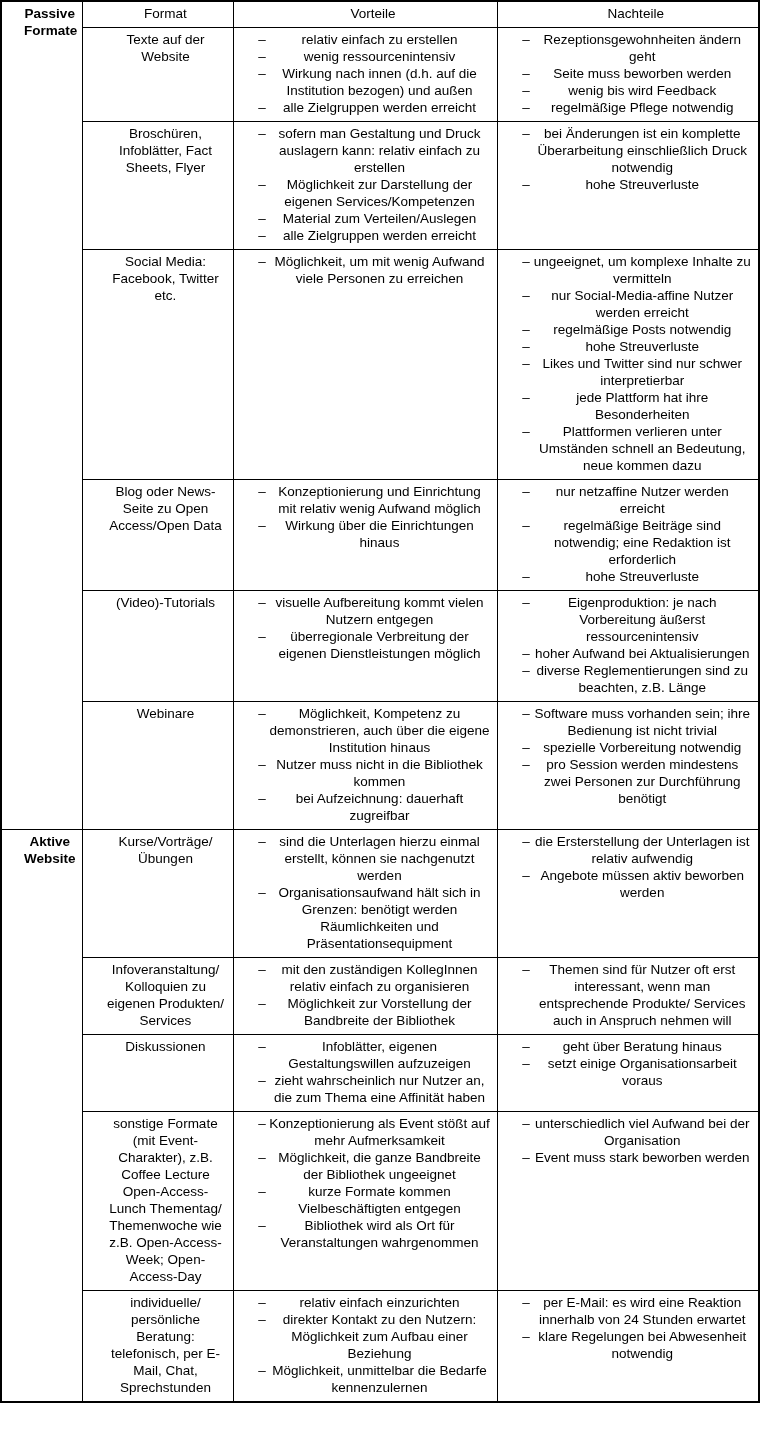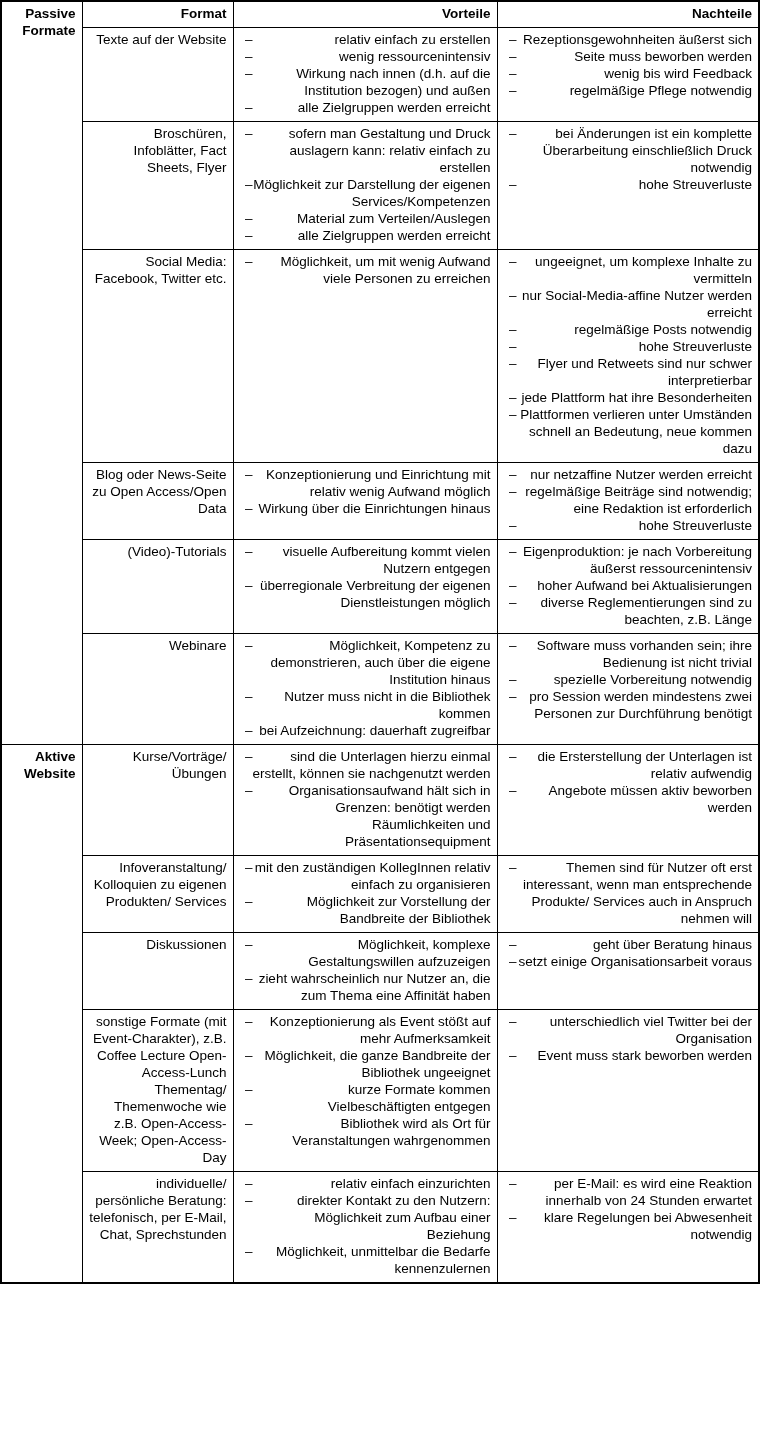--- a/index.html
+++ b/index.html
@@ -22,25 +22,25 @@
     line-height: 17px;
   }
   table.formats col.c-group  { width: 81px;  }
   table.formats col.c-format { width: 151px; }
   table.formats col.c-pro    { width: 264px; }
   table.formats col.c-con    { width: 262px; }
   table.formats th,
   table.formats td {
     border: 1px solid #000000;
     vertical-align: top;
-    padding: 3px 6px 5px 6px;
-    text-align: right;
+    padding: 3px 6px 5px 22px;
+    text-align: center;
   }
   th.col-header {
-    font-weight: bold;
+    font-weight: normal;
     padding-bottom: 4px;
   }
   td.group-cell {
     font-weight: bold;
   }
   .items { display: block; }
   .item {
     display: flex;
     align-items: flex-start;
   }
@@ -89,21 +89,21 @@
             <div class="item">
               <span class="dash">–</span>
               <span class="txt">alle Zielgruppen werden erreicht</span>
             </div>
           </div>
         </td>
         <td>
           <div class="items">
             <div class="item">
               <span class="dash">–</span>
-              <span class="txt">Rezeptionsgewohnheiten äußerst sich</span>
+              <span class="txt">Rezeptionsgewohnheiten ändern geht</span>
             </div>
             <div class="item">
               <span class="dash">–</span>
               <span class="txt">Seite muss beworben werden</span>
             </div>
             <div class="item">
               <span class="dash">–</span>
               <span class="txt">wenig bis wird Feedback</span>
             </div>
             <div class="item">
@@ -171,21 +171,21 @@
             <div class="item">
               <span class="dash">–</span>
               <span class="txt">regelmäßige Posts notwendig</span>
             </div>
             <div class="item">
               <span class="dash">–</span>
               <span class="txt">hohe Streuverluste</span>
             </div>
             <div class="item">
               <span class="dash">–</span>
-              <span class="txt">Flyer und Retweets sind nur schwer interpretierbar</span>
+              <span class="txt">Likes und Twitter sind nur schwer interpretierbar</span>
             </div>
             <div class="item">
               <span class="dash">–</span>
               <span class="txt">jede Plattform hat ihre Besonderheiten</span>
             </div>
             <div class="item">
               <span class="dash">–</span>
               <span class="txt">Plattformen verlieren unter Umständen schnell an Bedeutung, neue kommen dazu</span>
             </div>
           </div>
@@ -338,21 +338,21 @@
             </div>
           </div>
         </td>
       </tr>
       <tr>
         <td>Diskussionen</td>
         <td>
           <div class="items">
             <div class="item">
               <span class="dash">–</span>
-              <span class="txt">Möglichkeit, komplexe Gestaltungswillen aufzuzeigen</span>
+              <span class="txt">Infoblätter, eigenen Gestaltungswillen aufzuzeigen</span>
             </div>
             <div class="item">
               <span class="dash">–</span>
               <span class="txt">zieht wahrscheinlich nur Nutzer an, die zum Thema eine Affinität haben</span>
             </div>
           </div>
         </td>
         <td>
           <div class="items">
             <div class="item">
@@ -385,21 +385,21 @@
             <div class="item">
               <span class="dash">–</span>
               <span class="txt">Bibliothek wird als Ort für Veranstaltungen wahrgenommen</span>
             </div>
           </div>
         </td>
         <td>
           <div class="items">
             <div class="item">
               <span class="dash">–</span>
-              <span class="txt">unterschiedlich viel Twitter bei der Organisation</span>
+              <span class="txt">unterschiedlich viel Aufwand bei der Organisation</span>
             </div>
             <div class="item">
               <span class="dash">–</span>
               <span class="txt">Event muss stark beworben werden</span>
             </div>
           </div>
         </td>
       </tr>
       <tr>
         <td>individuelle/ persönliche Beratung: telefonisch, per E-Mail, Chat, Sprechstunden</td>

